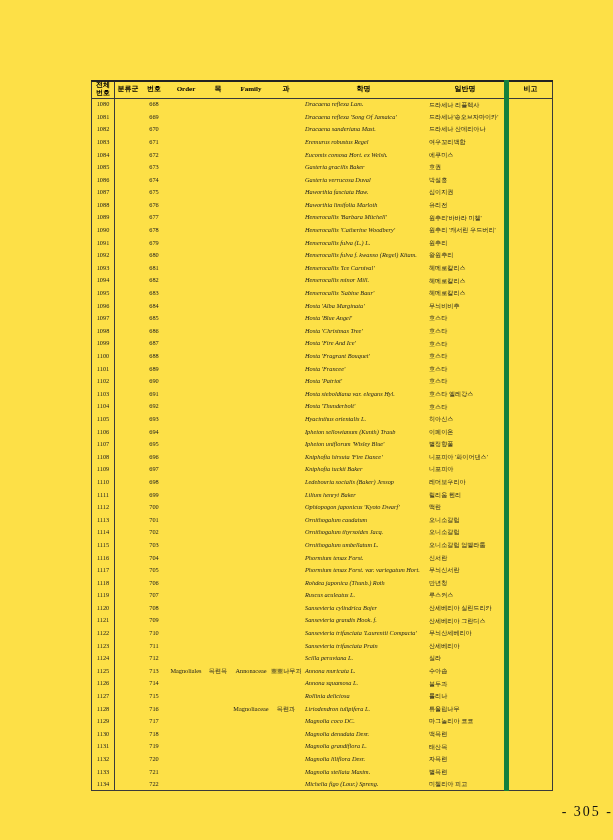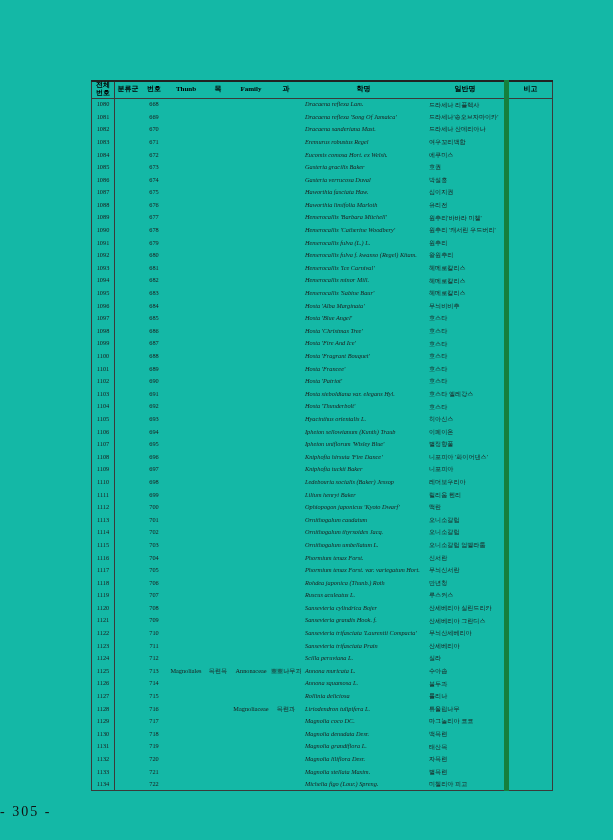--- a/index.html
+++ b/index.html
@@ -1,21 +1,21 @@
 <!DOCTYPE html>
 <html><head>
 <meta charset="utf-8">
 <style>
   html, body { margin: 0; padding: 0; background: #e8e8e8; }
   .page {
     position: relative;
     width: 613px;
     height: 840px;
     margin: 0 auto;
-    background: #14b8a6;
+    background: #fde047;
     font-family: "Liberation Serif", "DejaVu Serif", serif;
     color: #1a1a1a;
     overflow: hidden;
   }
 
   table.species-table {
     position: absolute;
     left: 91px;
     top: 80px;
     width: 454px;
@@ -84,38 +84,38 @@
   td:nth-child(5), td:nth-child(7) {
     font-family: "Liberation Sans", "DejaVu Sans", sans-serif;
     font-size: 6.1px;
   }
 
   .page-number {
     position: absolute;
     left: 0;
     right: 0;
     top: 804px;
-    text-align: left;
+    text-align: right;
     font-size: 14px;
     letter-spacing: 2px;
     color: #111;
   }
 </style>
 </head>
 <body>
 
 <div class="page">
 
   <table class="species-table">
     <thead>
       <tr>
         <th>전체 번호</th>
         <th>분류군</th>
         <th>번호</th>
-        <th>Thunb</th>
+        <th>Order</th>
         <th>목</th>
         <th>Family</th>
         <th>과</th>
         <th>학명</th>
         <th>일반명</th>
         <th>비고</th>
       </tr>
     </thead>
     <tbody>
         <tr>

